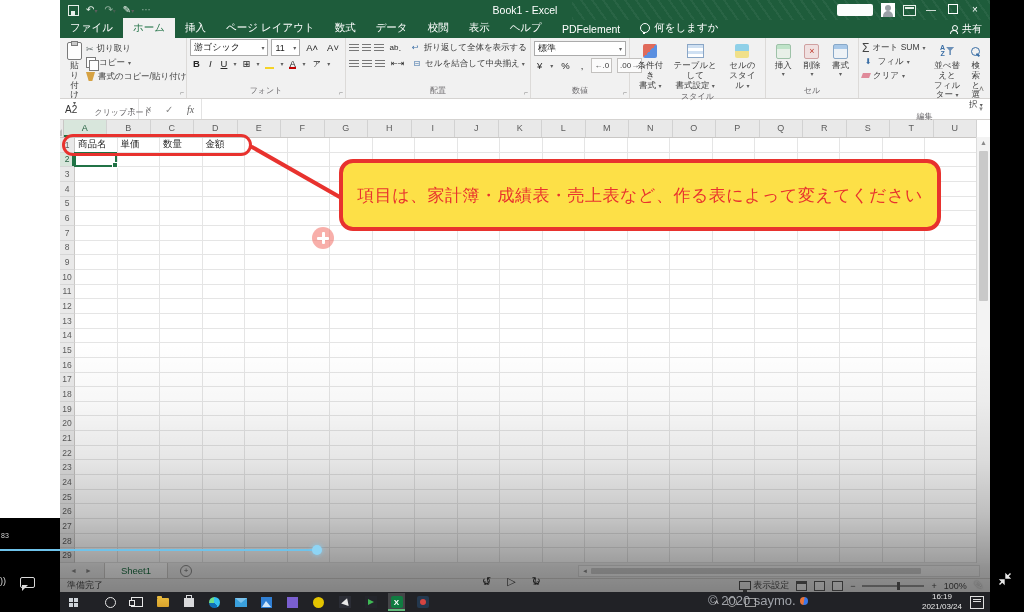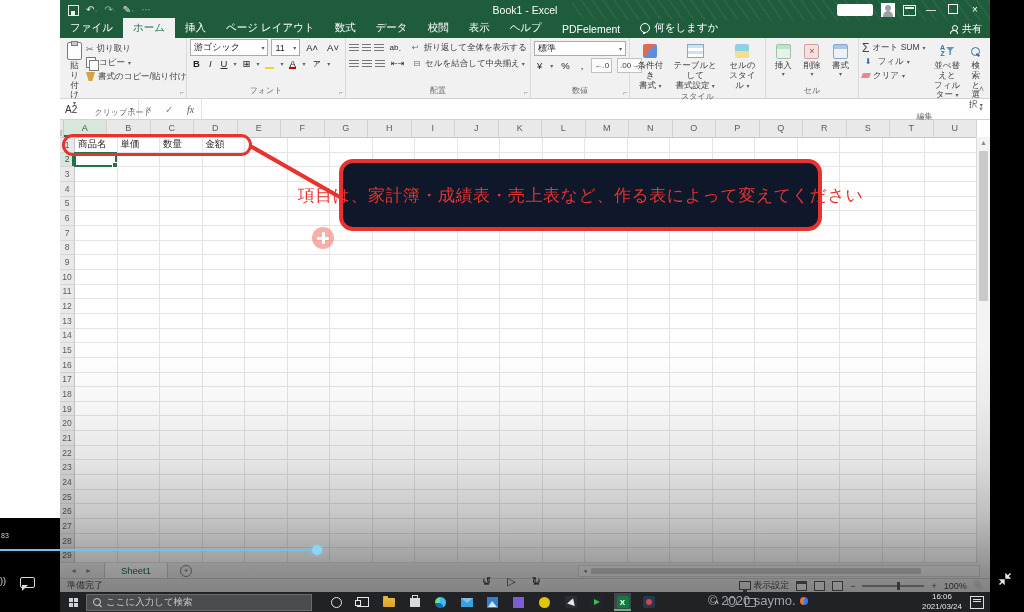--- a/index.html
+++ b/index.html
@@ -128,21 +128,21 @@
   .viewico{width:9px;height:8px;border:1px solid #5f5f5f;background:#fdfdfd;}
   .viewico.b{background:linear-gradient(180deg,#5f5f5f 2px,#fdfdfd 2px);}
   .zoomtrack{width:62px;height:2px;background:#9a9a9a;position:relative;}
   .zoomthumb{position:absolute;left:55%;top:-3px;width:3px;height:8px;background:#5f5f5f;}
   .pencil{color:#fff;font-size:11px;text-shadow:0 0 2px rgba(0,0,0,.6);transform:rotate(0deg);}
   
   .vignette{position:absolute;left:0;top:0;right:0;bottom:0;z-index:5;pointer-events:none;
      background:linear-gradient(180deg,rgba(0,0,0,0) 58%,rgba(0,0,0,0.03) 68%,rgba(0,0,0,0.10) 78%,rgba(0,0,0,0.22) 87%,rgba(0,0,0,0.40) 96%,rgba(0,0,0,0.46) 100%);}
   .conn{position:absolute;left:0;top:0;z-index:6;pointer-events:none;}
   .oval{position:absolute;left:2px;top:134px;width:190px;height:22px;border:3.5px solid #e8322e;border-radius:12px;z-index:7;box-sizing:border-box;}
-  .callout{position:absolute;left:279px;top:159px;width:483px;height:72px;background:#0f172a;border:4px solid #e8322e;
+  .callout{position:absolute;left:279px;top:159px;width:602px;height:72px;background:#fde047;border:4px solid #e8322e;
            border-radius:14px;z-index:7;display:flex;align-items:center;justify-content:center;box-sizing:border-box;}
   .callout-text{color:#e8322e;font-size:17px;letter-spacing:.5px;white-space:nowrap;}
   .curs{position:absolute;left:252px;top:227px;width:22px;height:22px;border-radius:50%;background:rgba(242,110,100,.55);z-index:8;}
   .curs:before{content:"";position:absolute;left:5px;top:9.5px;width:12px;height:3px;background:#fff;border-radius:1px;}
   .curs:after{content:"";position:absolute;left:9.5px;top:5px;width:3px;height:12px;background:#fff;border-radius:1px;}
   
   .progress{position:absolute;left:0;top:549px;width:318px;height:2px;background:#6fc3ea;z-index:11;}
   .progress-dot{position:absolute;left:312px;top:545px;width:10px;height:10px;border-radius:50%;background:#8ed5f5;
                 box-shadow:0 0 5px rgba(130,205,245,.9);z-index:11;}
   .left-txt{position:absolute;left:1px;top:532px;font-size:7px;color:#cfcfcf;z-index:11;}
@@ -1271,24 +1271,20 @@
 
   <div class="taskbar">
     <div class="start">
       <span class="winlogo">
           <span></span>
           <span></span>
           <span></span>
           <span></span>
         </span>
     </div>
-    <div class="tsearch">
-      <span class="smag"></span>
-      <span>ここに入力して検索</span>
-    </div>
     <div class="ticons">
       <span class="ti">
           <span class="ring"></span>
         </span>
       <span class="ti">
           <span class="tview"></span>
         </span>
       <span class="ti">
           <span class="folder"></span>
         </span>
@@ -1322,21 +1318,21 @@
       <span class="ti">
           <span class="cam"></span>
         </span>
     </div>
     <div class="tray">
       <span class="tchev">˄</span>
       <span class="tico1"></span>
       <span class="tico2"></span>
       <span style="width:150px;"></span>
       <span class="clock">
-        <span>16:06</span><br>
+        <span>16:19</span><br>
         <span>2021/03/24</span>
       </span>
       <span class="action"></span>
     </div>
     <div class="watermark">
       <span>© 2020 saymo.</span>
         <span class="wmdot"></span>
     </div>
   </div>
 </div>

